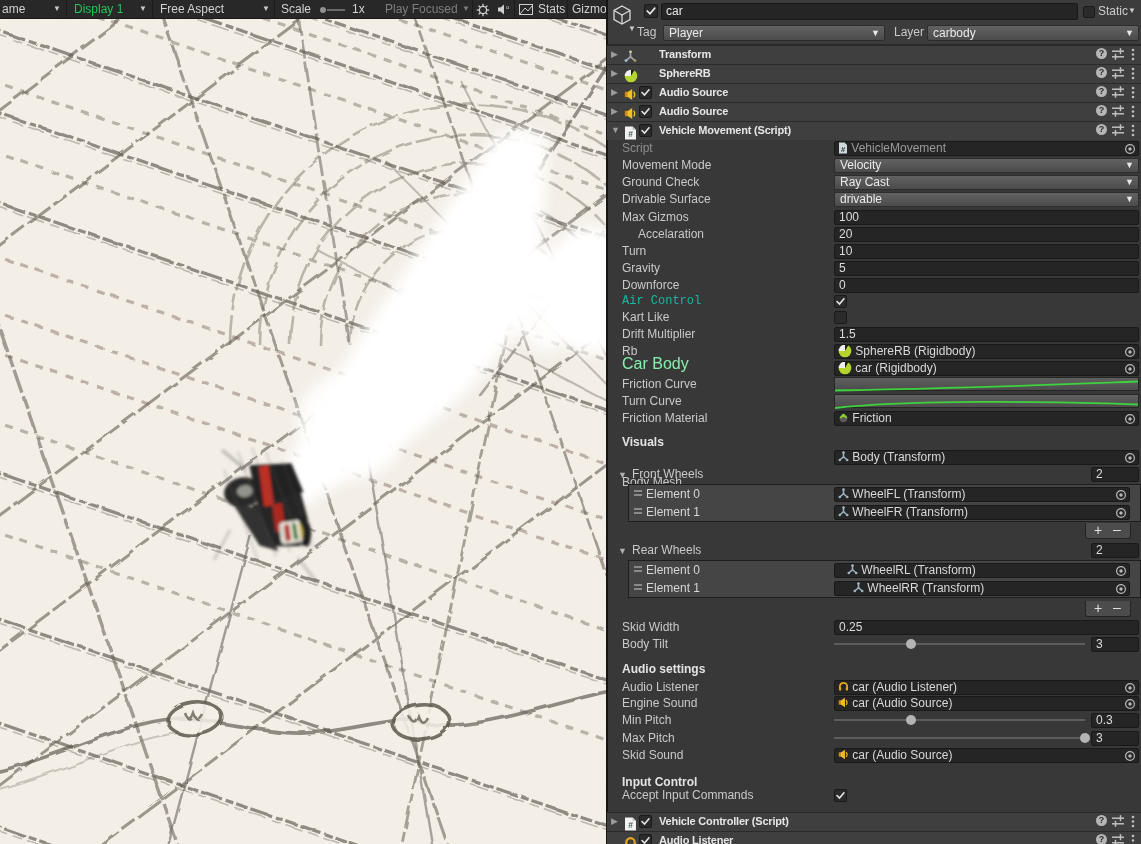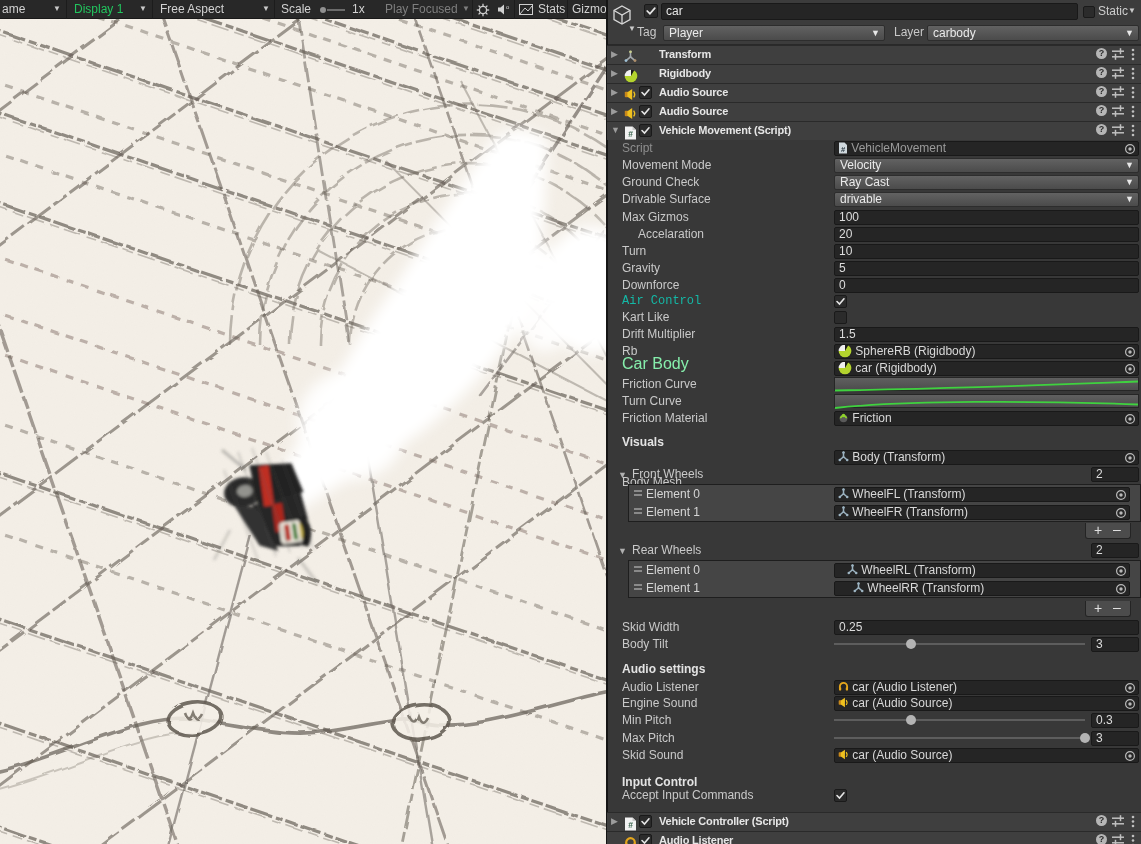--- a/index.html
+++ b/index.html
@@ -217,21 +217,21 @@
     </svg>
 <div style="position:absolute;left:607px;top:64px;width:534px;height:19px;background:#3f3f3f;border-top:1px solid #2a2a2a;box-sizing:border-box"></div>
 <div style="position:absolute;left:611px;top:67px;font-size:9px;color:#9c9c9c;height:13px;line-height:13px">▶</div>
 <div style="position:absolute;left:624px;top:66px"><svg width="14" height="14" viewBox="0 0 13 13" style="vertical-align:middle">
         <circle cx="6.5" cy="6.5" r="5.9" fill="#1a1a1a"></circle>
         <path d="M6.5 6.5 L6.5 0.6 A5.9 5.9 0 0 0 0.6 6.5 Z" fill="#f0f0f0"></path>
         <path d="M6.5 6.5 L0.6 6.5 A5.9 5.9 0 0 0 6.5 12.4 Z" fill="#b4d42e"></path>
         <path d="M6.5 6.5 L6.5 12.4 A5.9 5.9 0 0 0 12.4 6.5 Z" fill="#b4d42e"></path>
         <path d="M6.5 6.5 L12.4 6.5 A5.9 5.9 0 0 0 9.4 1.4 Z" fill="#b4d42e"></path>
       </svg></div>
-<div style="position:absolute;left:659px;top:65px;height:17px;line-height:17px;font-size:11px;color:#e6e6e6;font-weight:bold;white-space:nowrap;letter-spacing:-0.2px">Rigidbody</div>
+<div style="position:absolute;left:659px;top:65px;height:17px;line-height:17px;font-size:11px;color:#e6e6e6;font-weight:bold;white-space:nowrap;letter-spacing:-0.2px">SphereRB</div>
 <div style="position:absolute;left:1096px;top:67px;width:11px;height:11px;border-radius:50%;background:#b6b6b6;color:#2c2c2c;font-size:9px;font-weight:bold;text-align:center;line-height:11px">?</div>
 <svg style="position:absolute;left:1111px;top:66px" width="14" height="14" viewBox="0 0 14 14">
       <g stroke="#c0c0c0" stroke-width="1.5">
         <line x1="1" y1="4.2" x2="13" y2="4.2"></line>
         <line x1="9.5" y1="1.2" x2="9.5" y2="7.2"></line>
         <line x1="1" y1="9.8" x2="13" y2="9.8"></line>
         <line x1="4.5" y1="6.8" x2="4.5" y2="12.8"></line>
       </g>
     </svg>
 <svg style="position:absolute;left:1130px;top:67px" width="6" height="13" viewBox="0 0 6 13">

